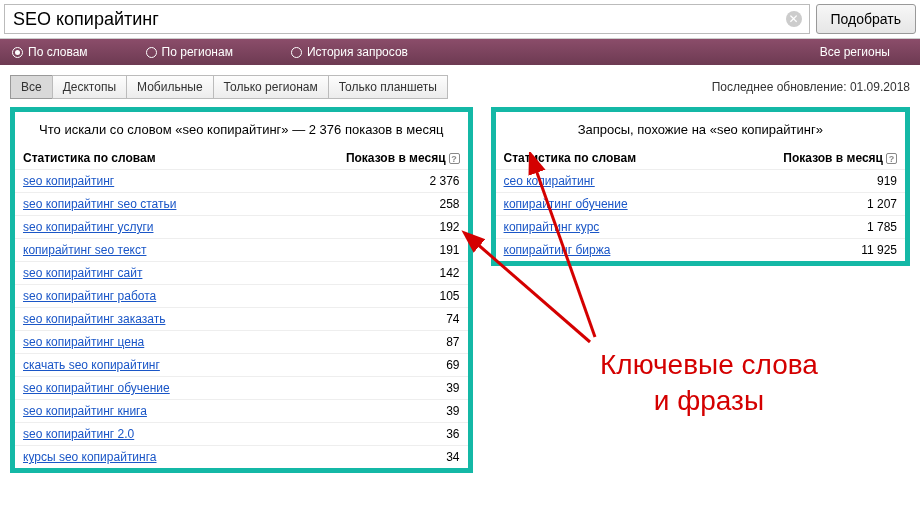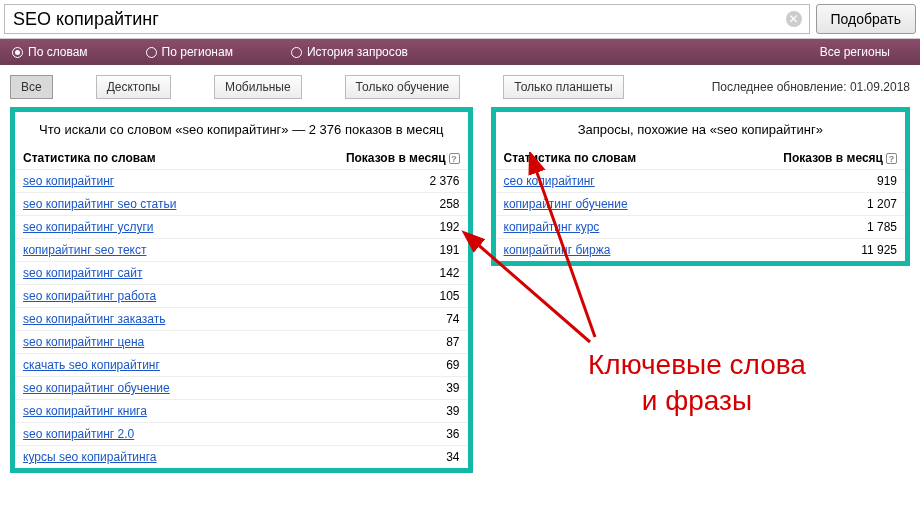--- a/index.html
+++ b/index.html
@@ -91,21 +91,20 @@
     margin-left: auto;
     margin-right: 18px;
     cursor: pointer;
   }
   .tabs-row {
     display: flex;
     align-items: center;
     padding: 10px 10px 8px 10px;
     font-size: 12px;
     color: #333;
-    gap: 44px;
   }
   .tab {
     padding: 4px 10px;
     border: 1px solid #bbb;
     background: linear-gradient(#fdfdfd,#ececec);
     margin-left: -1px;
     cursor: pointer;
   }
   .tab:first-child { margin-left: 0; }
   .tab.active {
@@ -164,21 +163,21 @@
     margin-left:3px;
     vertical-align: middle;
   }
   .annotation {
     position: absolute;
     color: #d40000;
     font-size: 28px;
     font-weight: normal;
     pointer-events: none;
   }
-  .ann-text { left: 588px; top: 240px; line-height: 1.3; }
+  .ann-text { left: 600px; top: 240px; line-height: 1.3; }
   .arrow {
     position: absolute;
     pointer-events: none;
   }
 </style>
 </head>
 <body>
 
 <div class="search-bar">
   <div class="search-wrap">
@@ -201,21 +200,21 @@
     <span class="radio-dot"></span>
     <span>История запросов</span>
   </div>
   <span class="regions-link">Все регионы</span>
 </div>
 
 <div class="tabs-row">
   <div class="tab active">Все</div>
   <div class="tab">Десктопы</div>
   <div class="tab">Мобильные</div>
-  <div class="tab">Только обучение</div>
+  <div class="tab">Только регионам</div>
   <div class="tab">Только планшеты</div>
   <span class="update-text">Последнее обновление: 01.09.2018</span>
 </div>
 
 <div class="panels">
 
   <div class="panel" style="flex:1.05">
     <div class="panel-title">Что искали со словом «seo копирайтинг» — 2 376 показов в месяц</div>
     <table class="stats">
       <thead>

